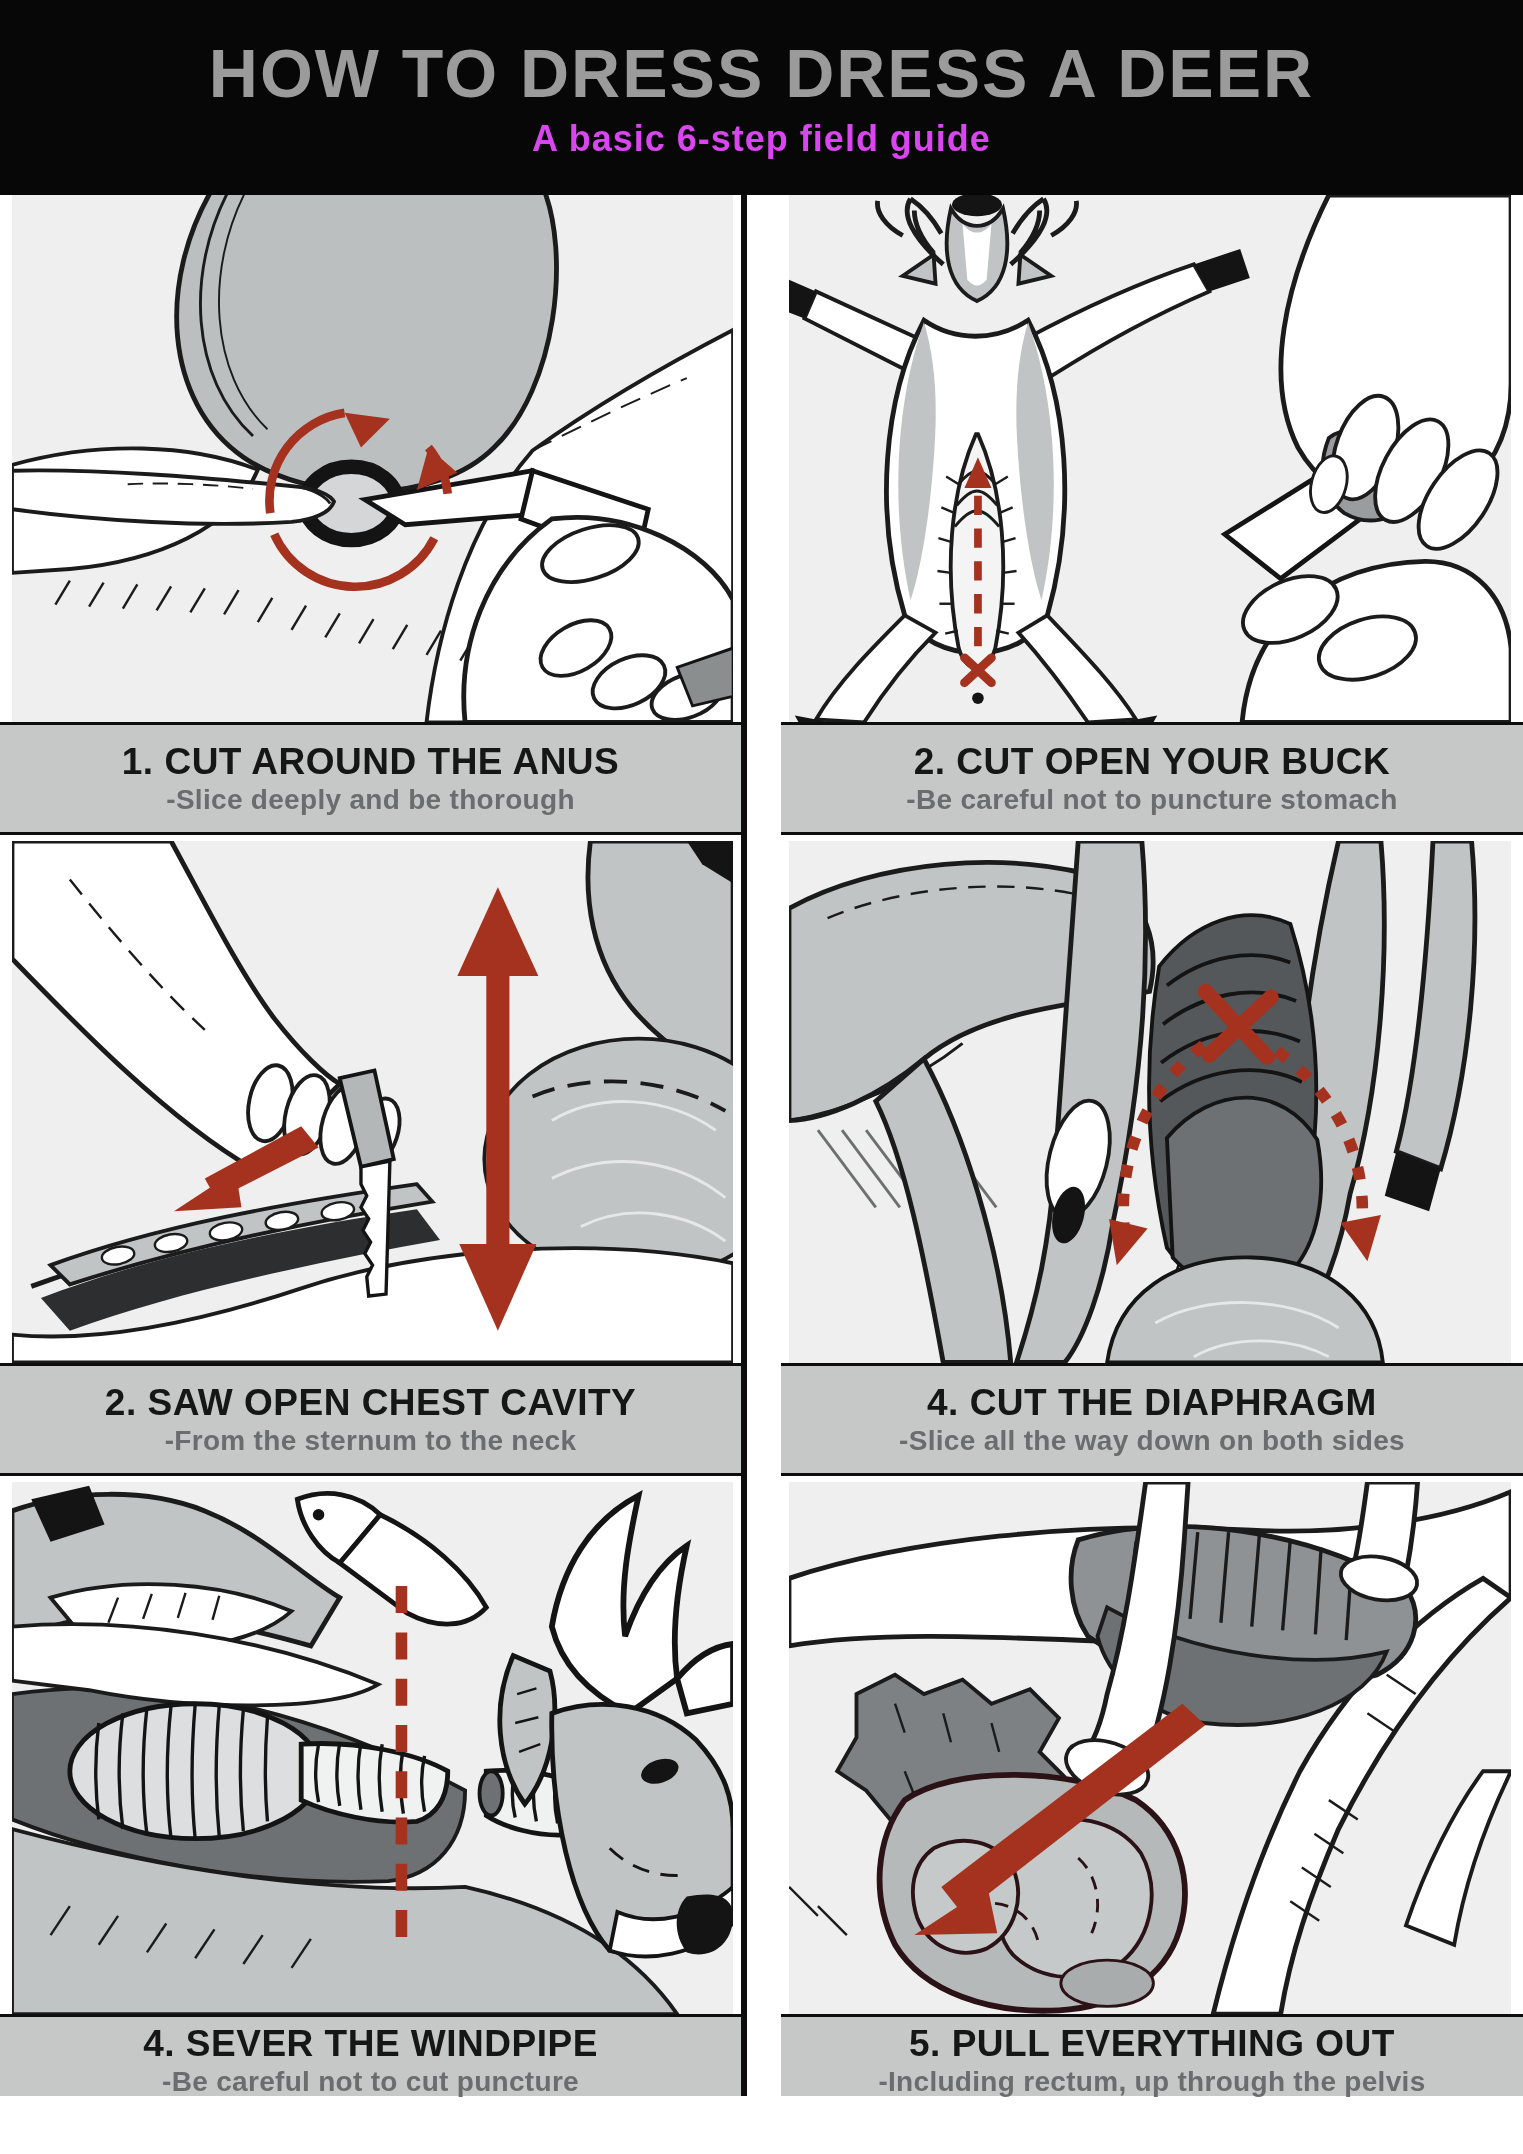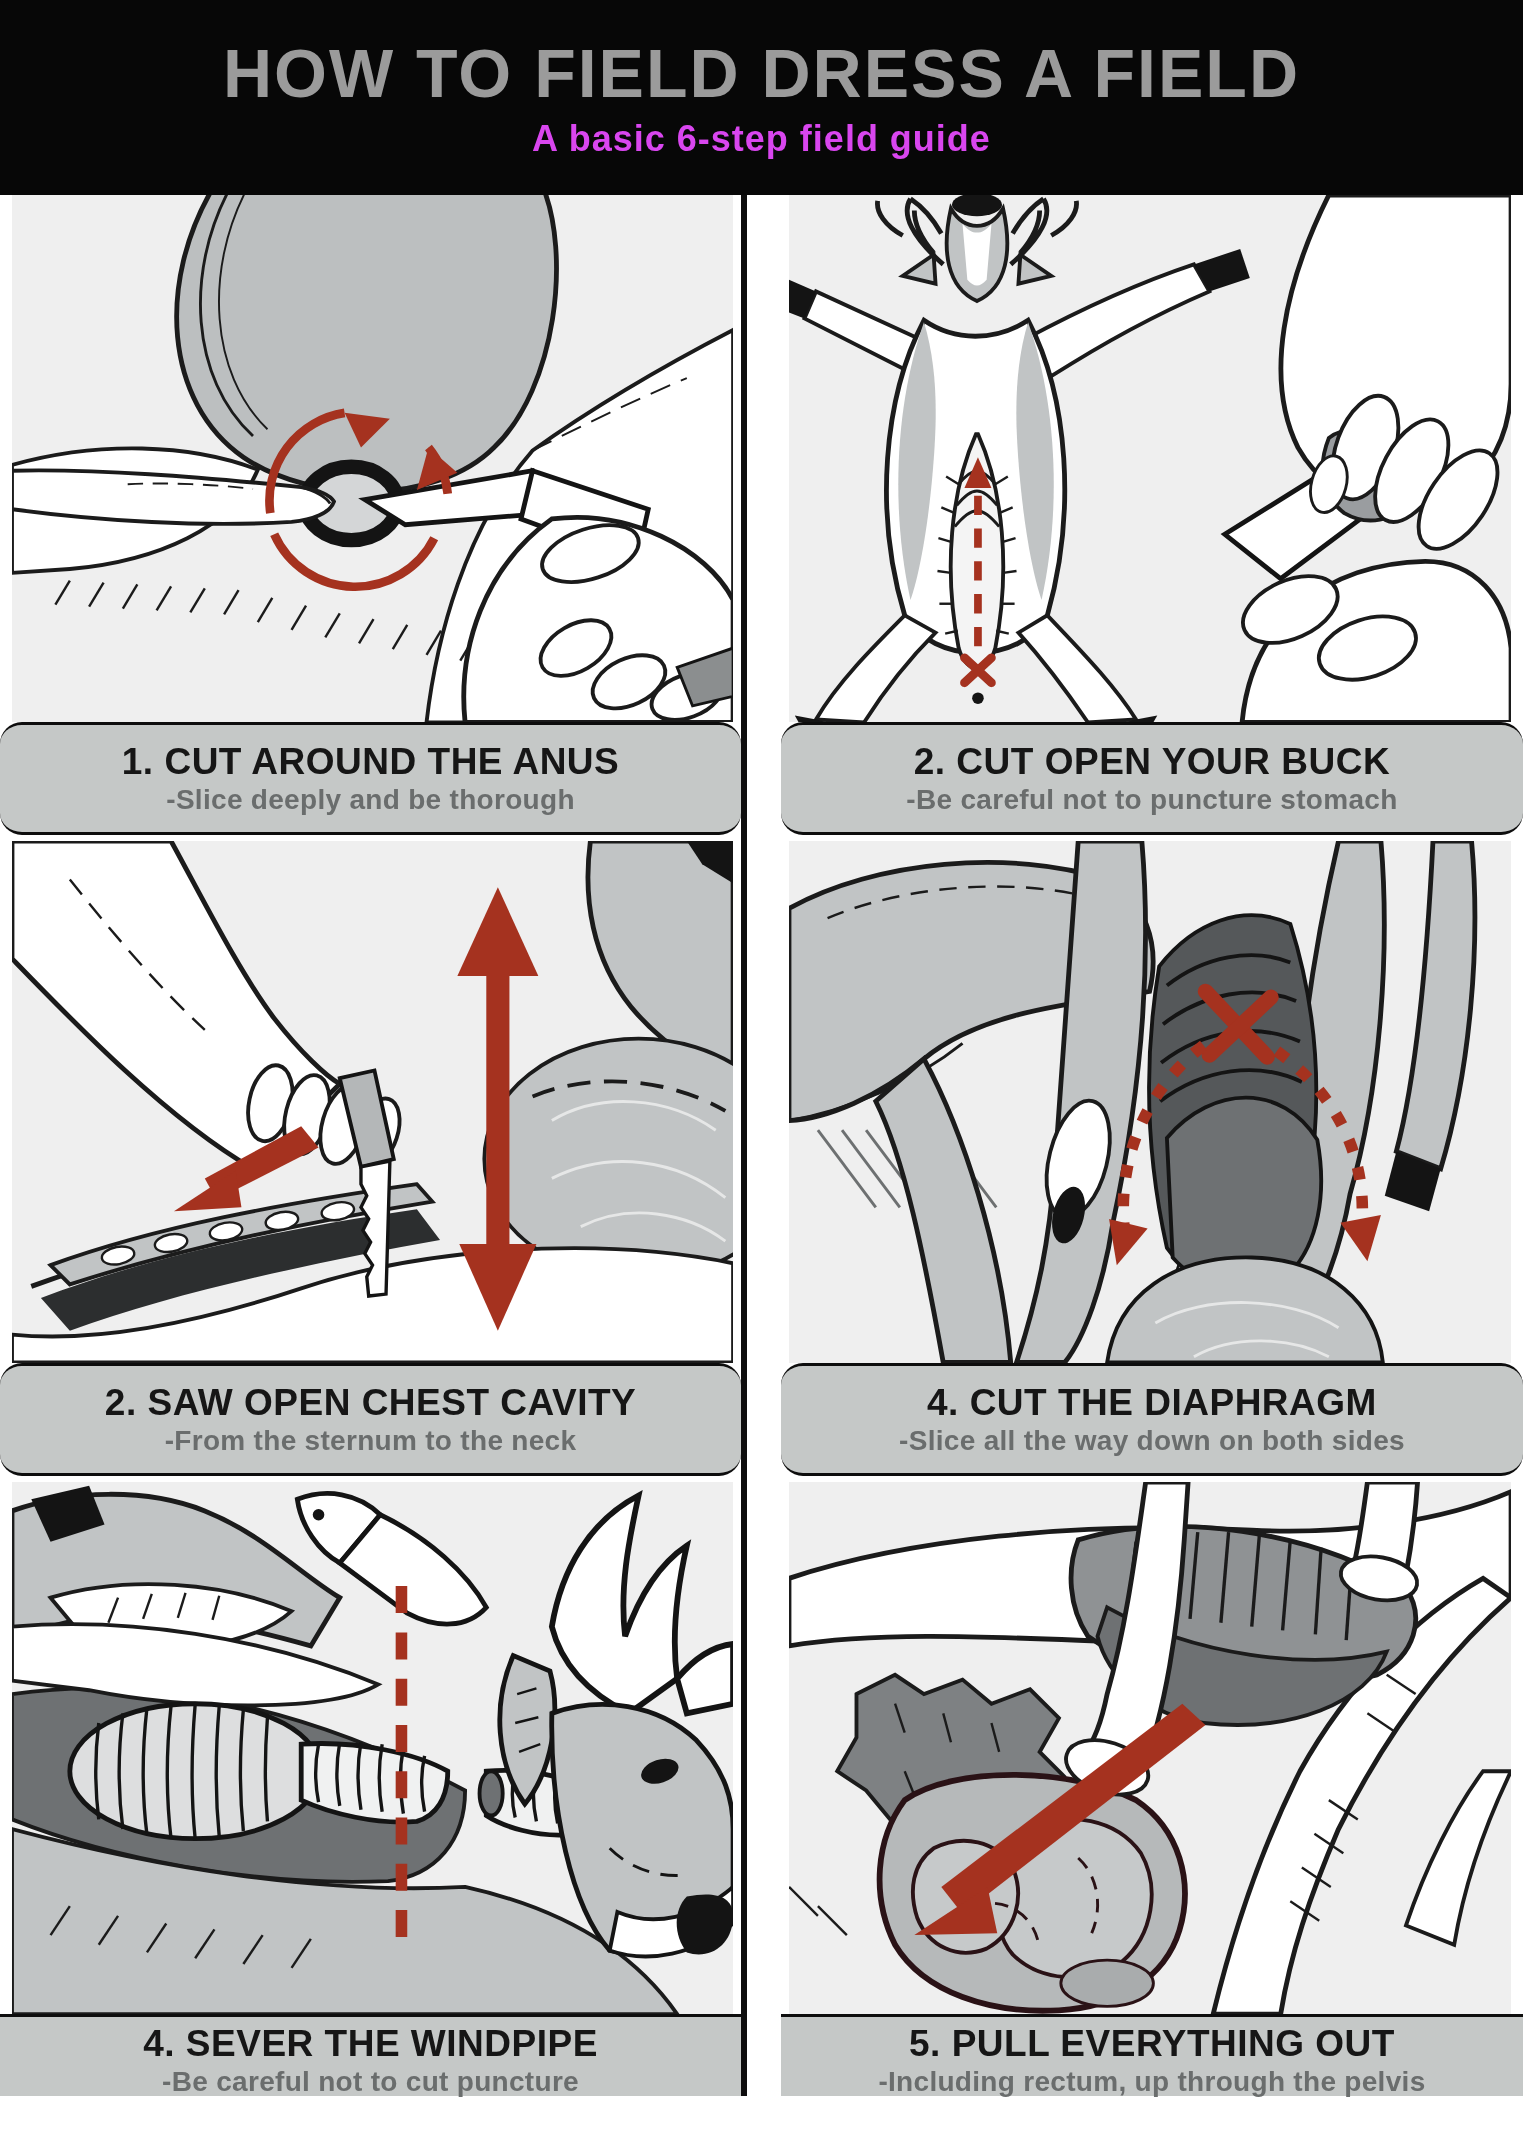--- a/index.html
+++ b/index.html
@@ -27,30 +27,30 @@
   }
   .cell.left .illus{margin-left:12px;margin-right:8px;}
   .cell.right .illus{margin-left:8px;margin-right:12px;}
   .row.r2 .illus,.row.r3 .illus{margin-top:6px;}
   .illus svg{display:block;width:100%;height:100%;}
   .caption{
     background:#c5c8c7;border-top:3px solid #0d0d0d;border-bottom:3px solid #0d0d0d;
     display:flex;flex-direction:column;align-items:center;justify-content:center;
     text-align:center;
   }
-  .row.r1 .caption,.row.r2 .caption{height:107px;border-radius:22px;}
+  .row.r1 .caption,.row.r2 .caption{height:107px;}
   .row.r3 .caption{height:73px;border-bottom:none;justify-content:flex-start;padding-top:6px;}
   .cap-title{color:#161616;font-size:37px;font-weight:bold;letter-spacing:.5px;line-height:1.15;}
   .cap-sub{color:#6a6d6d;font-size:28px;font-weight:bold;letter-spacing:.3px;line-height:1.15;}
 </style>
 </head>
 <body>
 
 <div class="header">
-  <div class="title">HOW TO FIELD DRESS A FIELD</div>
+  <div class="title">HOW TO DRESS DRESS A DEER</div>
   <div class="subtitle">A basic 6-step field guide</div>
 </div>
 
 <div class="grid">
 
   <div class="row r1">
     <div class="cell left">
       <div class="illus" style="height:547px">
         <svg viewBox="0 0 748 547" preserveAspectRatio="none">
           <rect x="0" y="0" width="748" height="547" fill="#efefef"></rect>

